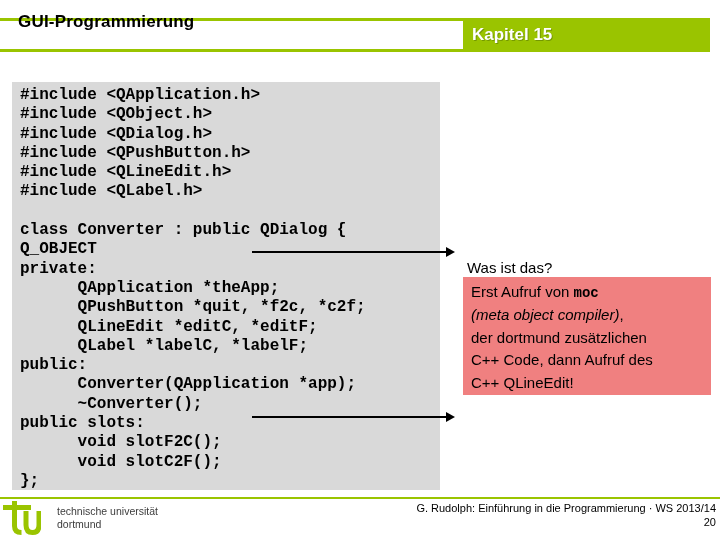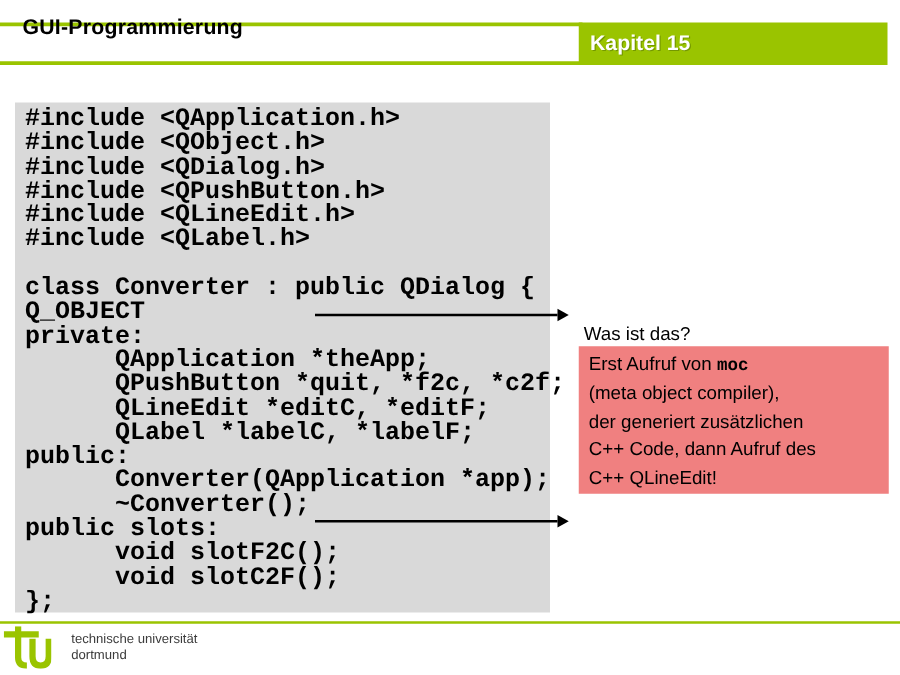--- a/index.html
+++ b/index.html
@@ -11,38 +11,38 @@
   .hdr-strip.top{top:18px;}
   .hdr-strip.bottom{top:49px;}
   .hdr-title{position:absolute;left:18px;top:12px;font-size:17px;font-weight:bold;letter-spacing:0.2px;}
   .hdr-chapter{position:absolute;left:463px;top:18px;width:247px;height:34px;background:#9ac400;
                color:#fff;font-size:17px;font-weight:bold;line-height:34px;padding-left:9px;
                box-sizing:border-box;text-shadow:1px 1px 0 rgba(70,100,0,.45);}
 
   
   .code-panel{position:absolute;left:12px;top:82px;width:428px;height:408px;background:#d9d9d9;}
   .code-panel pre{margin:0;padding:4px 0 0 8px;font-family:"Liberation Mono",monospace;
-                  font-weight:bold;font-size:20px;line-height:19.3px;color:#000;}
+                  font-weight:bold;font-size:16px;line-height:19.3px;color:#000;}
 
   
   .arrow{position:absolute;display:flex;align-items:center;height:14px;}
   .arrow .shaft{width:194px;height:2px;background:#000;}
   .arrow .head{width:0;height:0;border-left:9px solid #000;border-top:5px solid transparent;
                border-bottom:5px solid transparent;}
   .arrow.a1{left:252px;top:245px;}
   .arrow.a2{left:252px;top:410px;}
 
   
   .question{position:absolute;left:467px;font-size:15px;}
   .q1{top:243px;margin-top:16px;}
   .q2{top:408px;}
   .note-box{position:absolute;left:463px;top:277px;width:248px;height:118px;background:#f08080;
             box-sizing:border-box;padding:4px 16px 0 8px;font-size:15px;line-height:22.4px;}
   .note-box .code-inline{font-family:"Liberation Mono",monospace;font-weight:bold;font-size:14px;}
-  .note-box .it{text-align:center;}
+  .note-box .it{font-style:italic;text-align:center;}
 
   
   .footer-line{position:absolute;left:0;top:497px;width:720px;height:2px;background:#9ac400;}
   .tu-logo{position:absolute;left:3px;top:501px;}
   .institution{position:absolute;left:44px;top:505px;font-size:10.5px;line-height:13px;color:#3c3c3c;margin-left:13px;}
   .credit-block{position:absolute;right:4px;top:501px;text-align:right;font-size:11px;line-height:14px;}
 </style>
 </head>
 <body>
 
@@ -84,33 +84,37 @@
   <div class="arrow a2">
     <div class="shaft"></div>
     <div class="head"></div>
   </div>
 
   <div class="question q1">Was ist das?</div>
 
   <div class="note-box">
     <div><span>Erst Aufruf von </span><span class="code-inline">moc</span></div>
     <div><span class="it">(meta object compiler)</span><span>,</span></div>
-    <div>der generiert zusätzlichen</div>
+    <div>der dortmund zusätzlichen</div>
     <div>C++ Code, dann Aufruf des</div>
     <div>C++ QLineEdit!</div>
   </div>
 
 
   <div class="footer-line"></div>
 
   <svg class="tu-logo" width="38" height="34" viewBox="0 0 38 34">
     <path d="M0,6.5 H28" stroke="#9ac400" stroke-width="5" fill="none"></path>
     <path d="M11.5,0 V25 Q11.5,31.5 18.5,31.5" stroke="#9ac400" stroke-width="5" fill="none"></path>
     <path d="M23,10 V24 Q23,31.5 29.5,31.5 Q36,31.5 36,24 V10" stroke="#9ac400" stroke-width="5" fill="none"></path>
   </svg>
 
   <div class="institution">
     <div>technische universität</div>
     <div>dortmund</div>
   </div>
 
+  <div class="credit-block">
+    <div>G. Rudolph: Einführung in die Programmierung · WS 2013/14</div>
+    <div>20</div>
+  </div>
 
 </div>
 
 </body></html>

